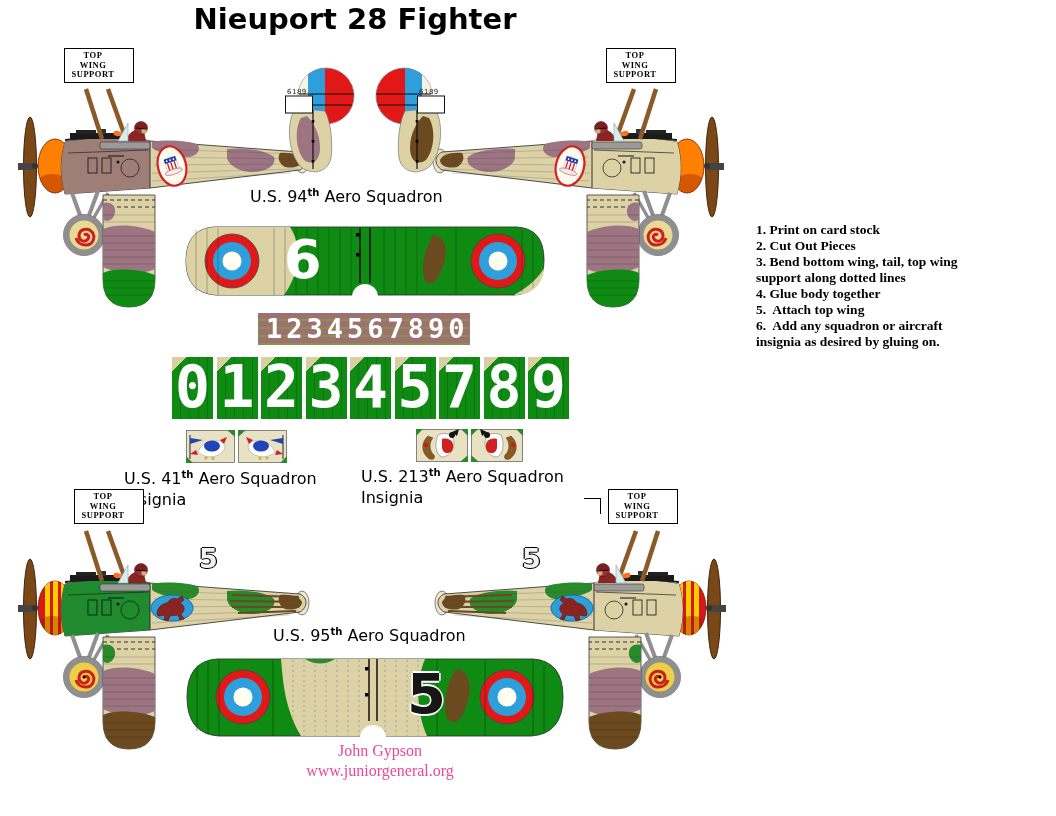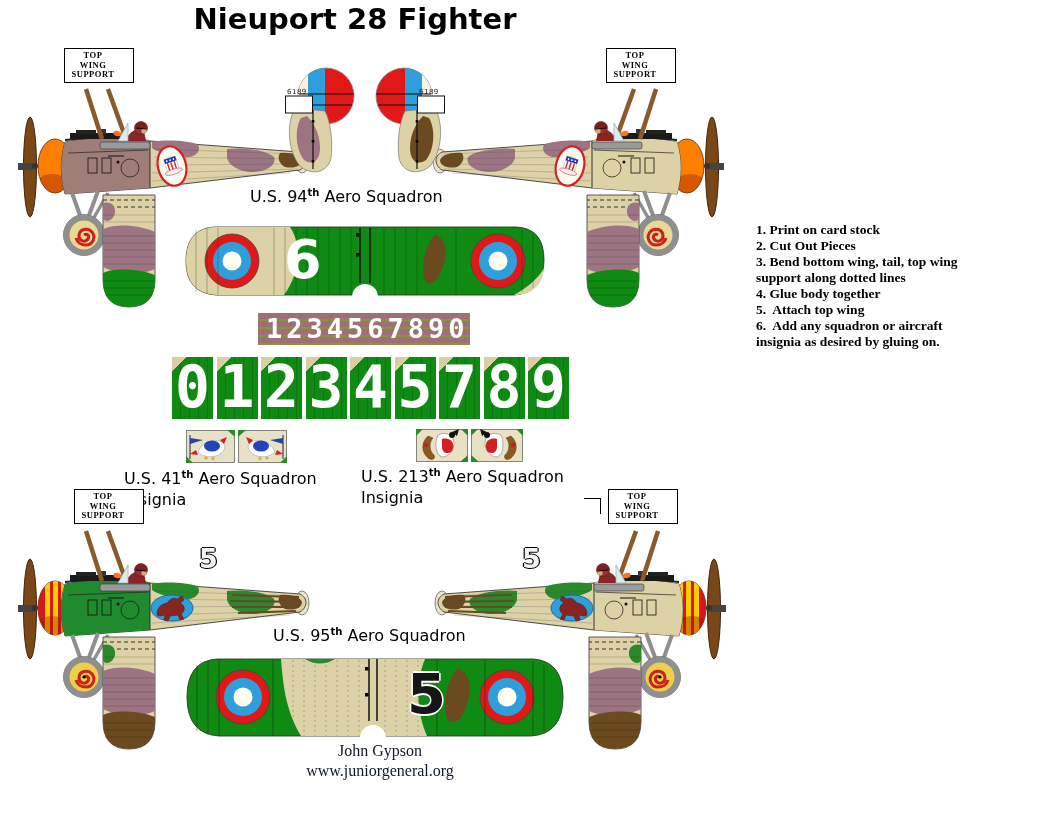--- a/index.html
+++ b/index.html
@@ -48,21 +48,21 @@
   
   .stamp{overflow:visible;}
   .cutmark-l{left:118px;top:489px;width:16px;height:15px;border-left:1.5px solid #000;border-top:1.5px solid #000;}
   .cutmark-r{left:584px;top:498px;width:16px;height:15px;border-right:1.5px solid #000;border-top:1.5px solid #000;}
   
   #instructions{left:756px;top:202px;width:210px;font-family:"Liberation Serif",serif;
      font-weight:bold;font-size:13.5px;line-height:16px;color:#000;margin-top:20px;}
   #instructions div{white-space:pre-wrap;}
   
   #credits{left:265px;top:741px;width:230px;text-align:center;
-     font-family:"Liberation Serif",serif;font-size:16px;line-height:20px;color:#0f172a;}
+     font-family:"Liberation Serif",serif;font-size:16px;line-height:20px;color:#ec4899;}
 </style>
 </head>
 <body>
 
 <div id="canvas">
 
   <svg width="0" height="0" style="position:absolute" aria-hidden="true">
     <defs>
       <clipPath id="cp-cowl">
           <ellipse cx="53" cy="121" rx="17" ry="27"></ellipse>

